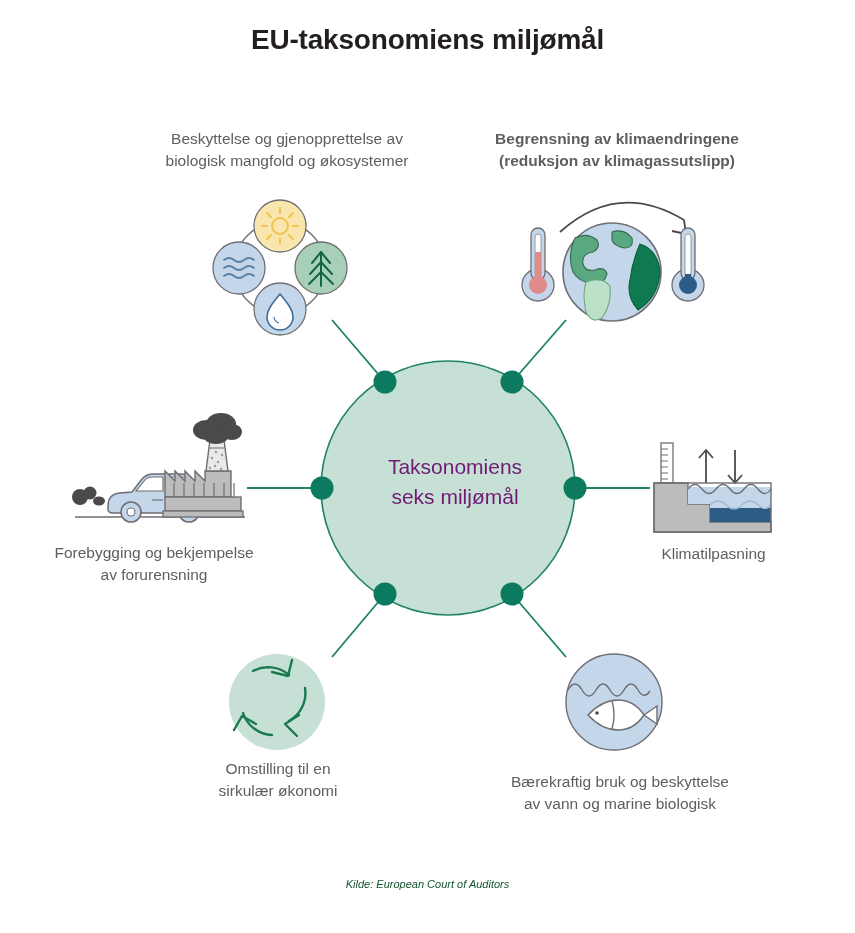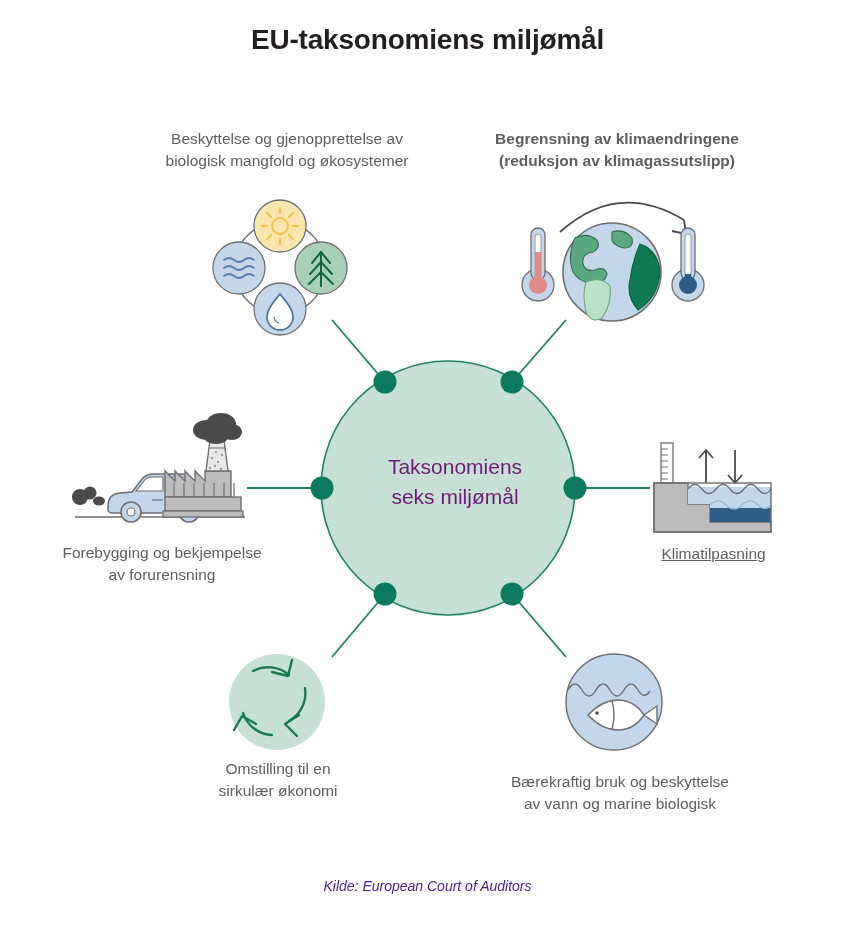--- a/index.html
+++ b/index.html
@@ -33,34 +33,34 @@
   .label {
     position: absolute;
     text-align: center;
     font-size: 15.5px;
     line-height: 1.45;
     color: #5e5e5e;
     white-space: pre-line;
   }
   .label-biodiversity { top: 128px; left: 92px;  width: 390px; }
   .label-mitigation   { top: 128px; left: 452px; width: 330px; font-weight: bold; }
-  .label-pollution    { top: 542px; left: 12px;  width: 300px; }
-  .label-adaptation   { top: 543px; left: 606px; width: 215px; text-decoration: underline; }
+  .label-pollution    { top: 542px; left: 4px;  width: 300px; }
+  .label-adaptation   { top: 543px; left: 606px; width: 215px; }
   .label-circular     { top: 758px; left: 178px; width: 200px; }
   .label-marine       { top: 771px; left: 450px; width: 340px; }
 
   .source-note {
     position: absolute;
     top: 878px;
     left: 0;
     width: 855px;
     text-align: center;
-    font-size: 14px;
+    font-size: 11px;
     font-style: italic;
-    color: #4c1d95;
+    color: #14532d;
   }
 
   
   .diagram-svg {
     position: absolute;
     top: 0;
     left: 0;
     width: 855px;
     height: 933px;
   }

